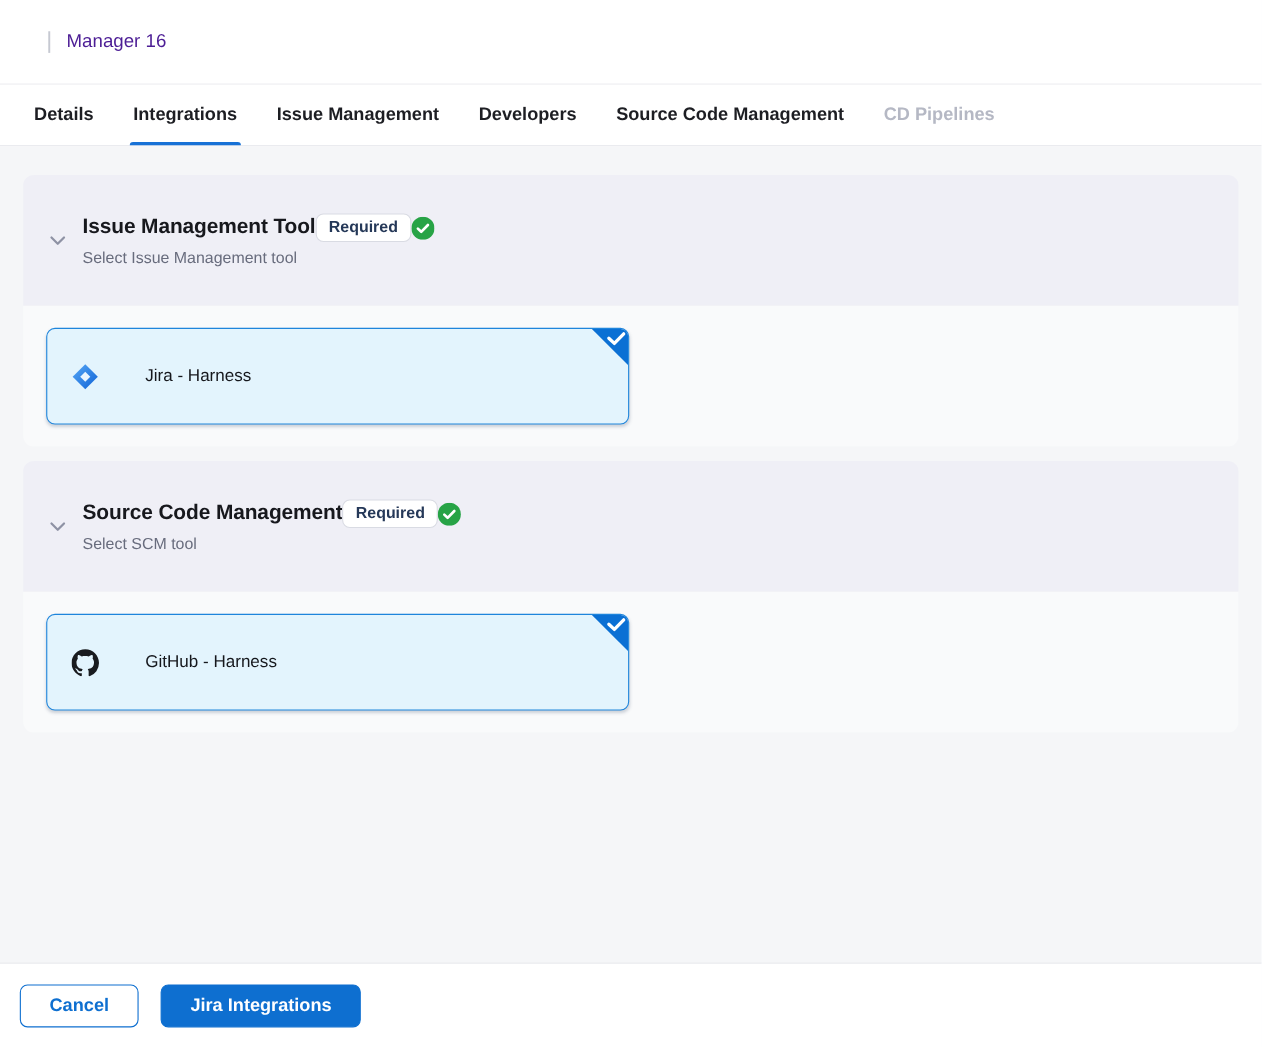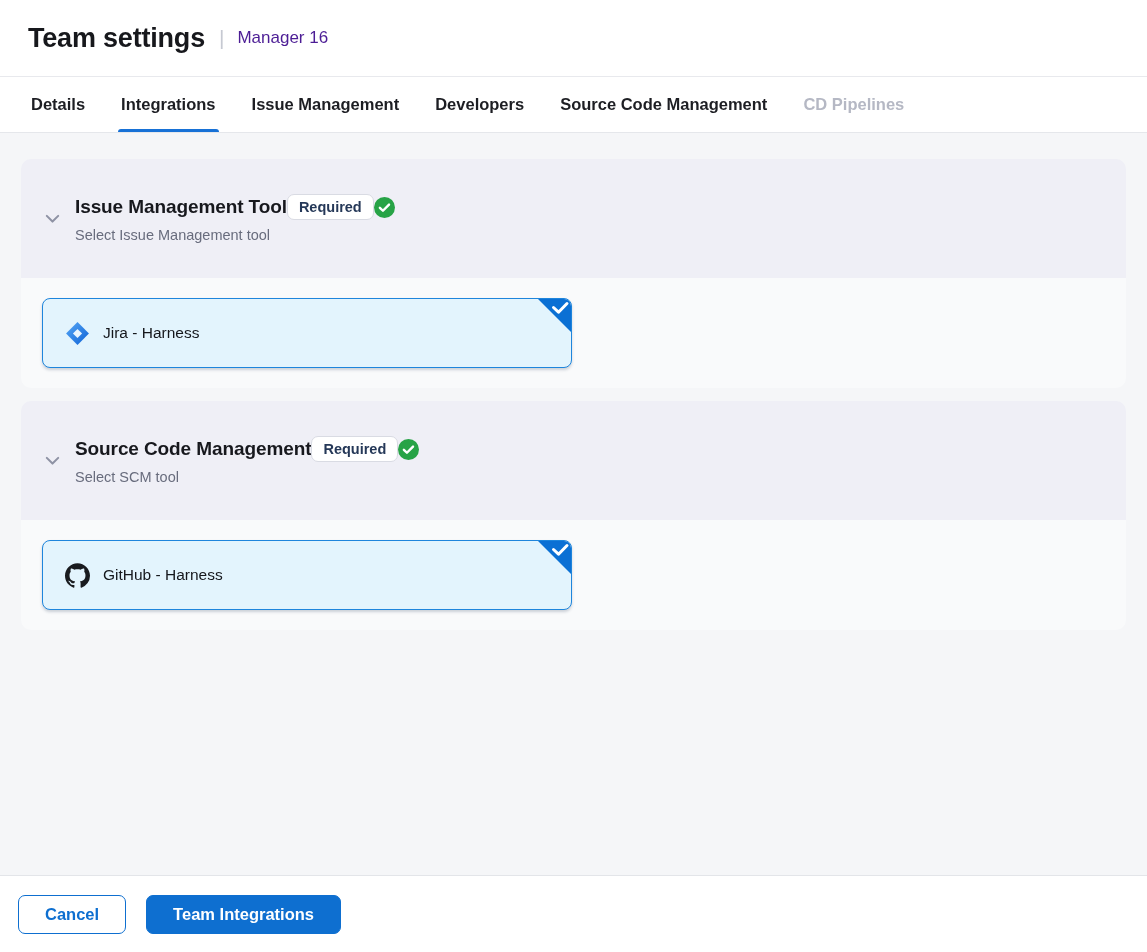--- a/index.html
+++ b/index.html
@@ -47,45 +47,45 @@
   .section-title { font-size:19px; font-weight:700; color:#17181d; letter-spacing:-.1px; }
   .badge {
     background:#fff; border:1px solid #d9dbe3; border-radius:7px;
     padding:4px 11px; font-size:14.5px; font-weight:700; color:var(--badge-text,#253858);
   }
   .check-circle { width:21px; height:21px; display:flex; }
   .section-subtitle { font-size:14.5px; color:#686c7d; margin-top:7px; }
   .section-body { background:var(--section-body-bg,#f9fafb); padding:20px 21px; }
   
   .tool-card {
-    position:relative; width:530px; height:70px;
+    position:relative; width:530px; height:88px;
     background:var(--card-bg,#e3f4fd);
     border:1.5px solid var(--card-border,#1e85dc); border-radius:8px;
     display:flex; align-items:center; padding:0 22px;
     overflow:hidden; cursor:pointer;
     box-shadow:0 2px 3px rgba(40,60,90,.22);
+    gap:29px;
   }
   .tool-icon { width:25px; height:25px; margin-right:13px; display:flex; flex:0 0 auto; }
   .tool-label { font-size:15.5px; font-weight:500; color:#15171c; }
   .corner-check { position:absolute; top:-1px; right:-1px; width:35px; height:35px; }
   
   .footer {
     height:77px; background:#fff; border-top:1px solid #e3e5e9;
     display:flex; align-items:center; gap:20px; padding:0 18px;
   }
   .btn { height:39px; border-radius:7px; font-size:16.5px; font-weight:700; cursor:pointer;
          font-family:inherit; display:flex; align-items:center; padding:0 26px; }
   .btn-secondary { background:#fff; border:1.5px solid var(--accent-blue,#0e6fd0); color:var(--accent-blue,#0e6fd0); }
   .btn-primary  { background:var(--accent-blue,#0e6fd0); border:1.5px solid var(--accent-blue,#0e6fd0); color:#fff; }
 </style>
 </head>
 <body>
 
 <header class="page-header">
-  <h1 class="page-title">Team settings</h1>
   <span class="title-sep">|</span>
   <span class="page-subtitle">Manager 16</span>
 </header>
 
 <nav class="tab-bar">
     <div class="tab">Details</div>
     <div class="tab active">Integrations</div>
     <div class="tab">Issue Management</div>
     <div class="tab">Developers</div>
     <div class="tab">Source Code Management</div>
@@ -169,14 +169,14 @@
               <path d="M0 0 L35 0 L35 35 Z" fill="#0B70D4"></path>
               <path d="M16.5 9.5 L21.5 14.2 L30 5.5" fill="none" stroke="#fff" stroke-width="3" stroke-linecap="round" stroke-linejoin="round"></path>
             </svg></span>
         </div>
       </div>
     </section>
   </main>
 
 <footer class="footer">
   <button class="btn btn-secondary">Cancel</button>
-  <button class="btn btn-primary">Team Integrations</button>
+  <button class="btn btn-primary">Jira Integrations</button>
 </footer>
 
 </body></html>

